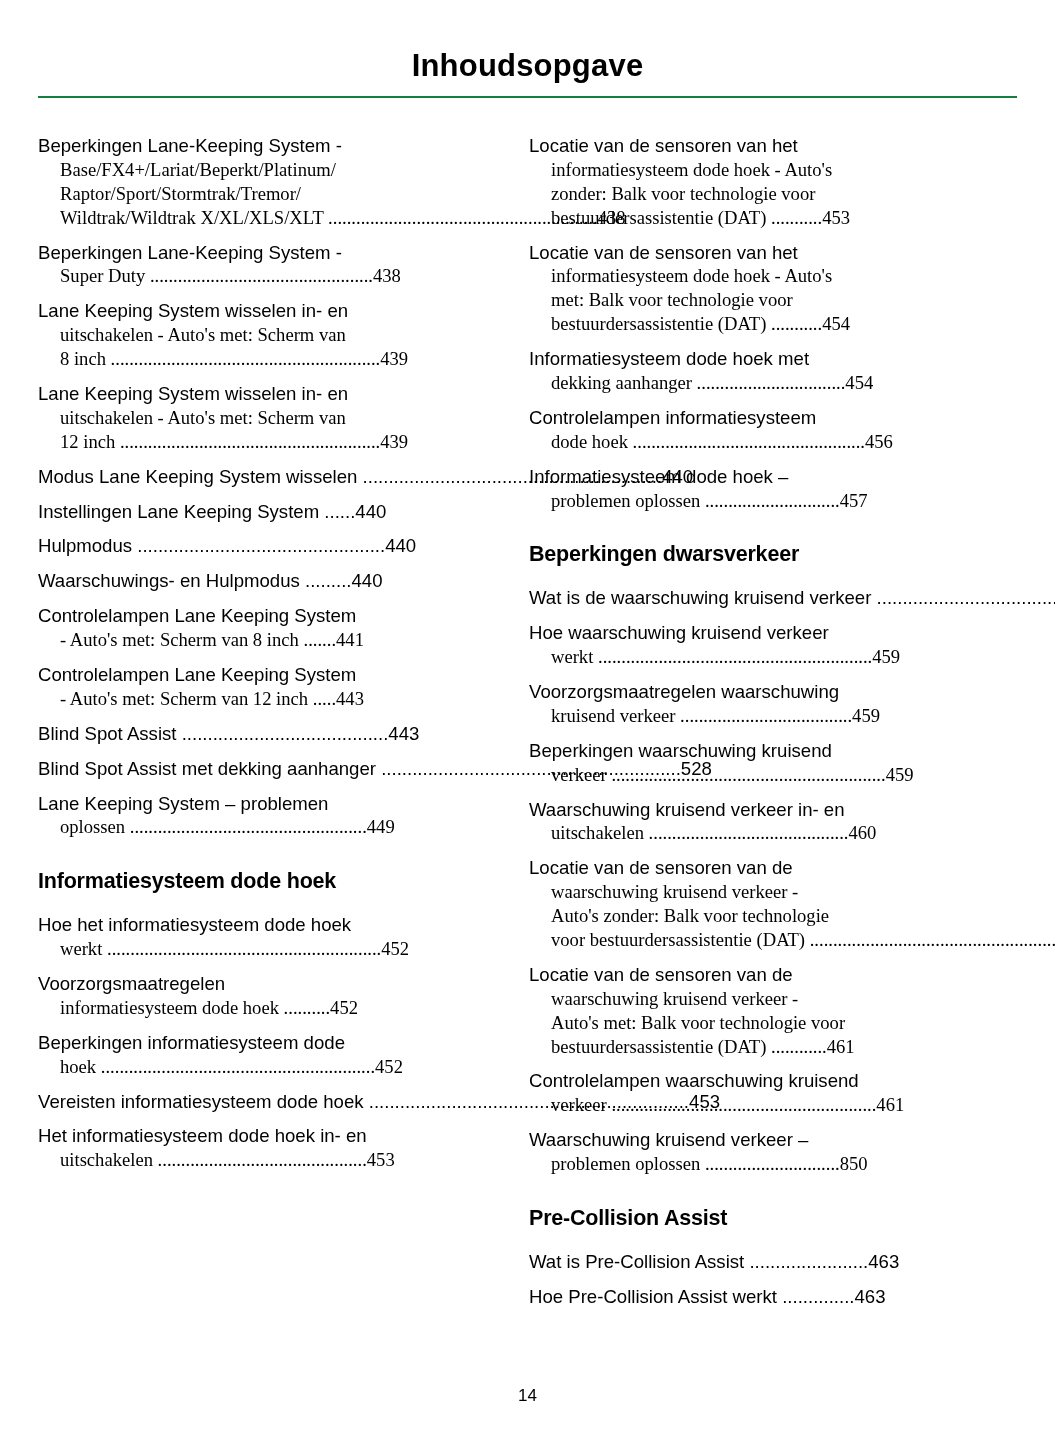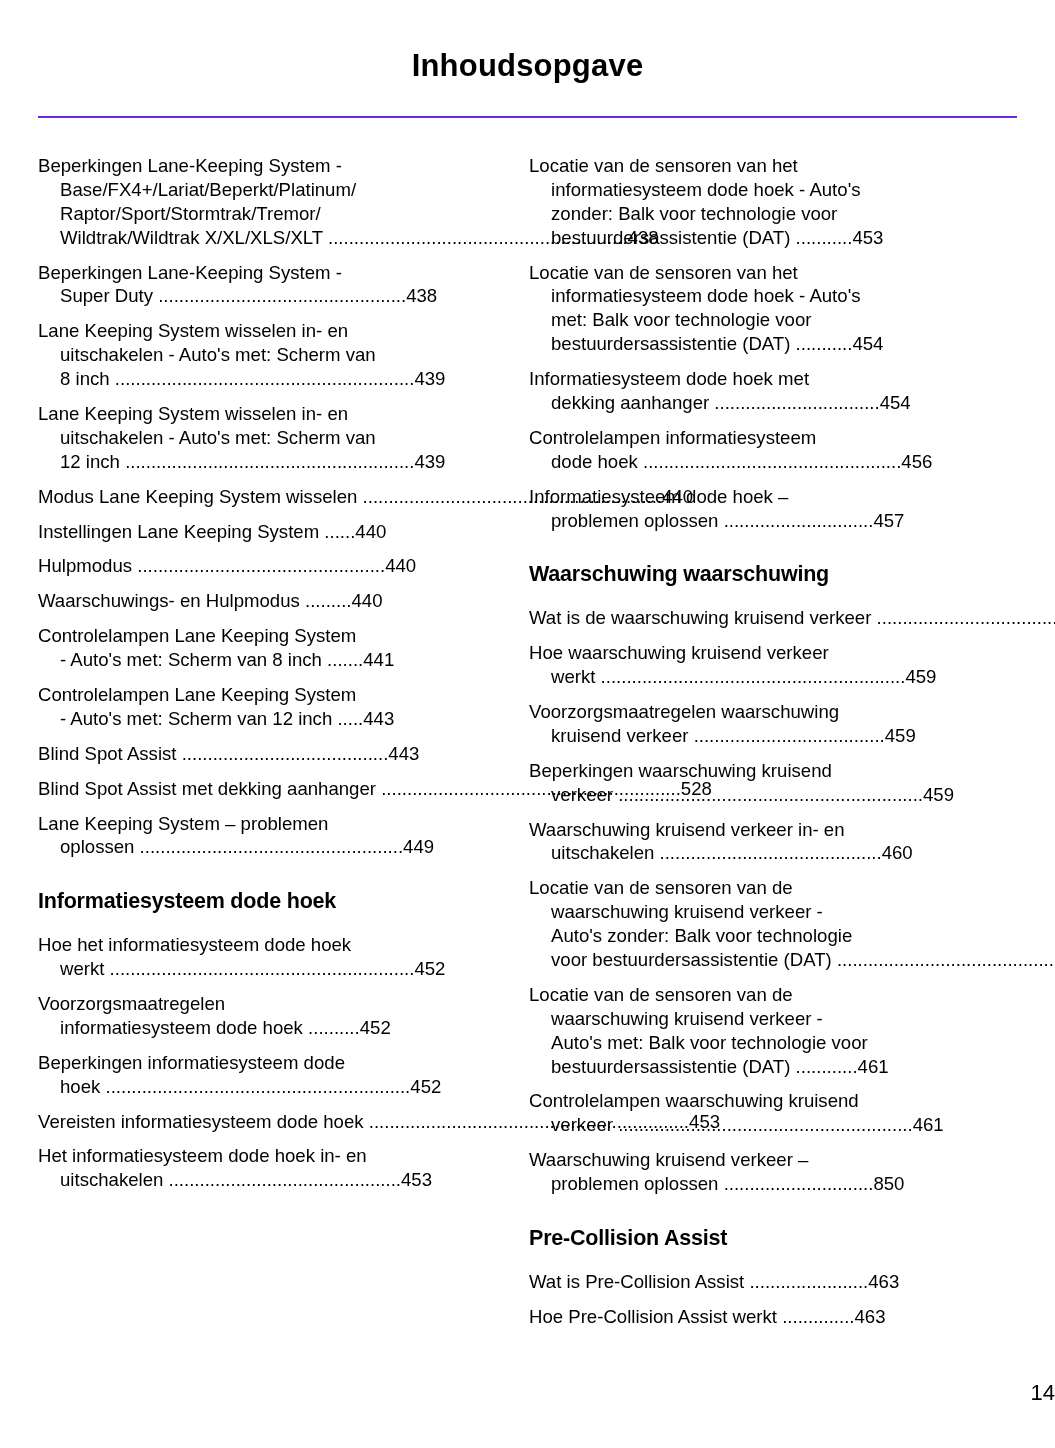--- a/index.html
+++ b/index.html
@@ -21,23 +21,23 @@
     box-sizing: border-box;
     padding: 0;
     position: relative;
   }
   .page-header {
     text-align: center;
     font-size: 31px;
     font-weight: bold;
     letter-spacing: 0.2px;
     padding-top: 48px;
-    padding-bottom: 32px;
+    padding-bottom: 12px;
     margin: 0 38px;
-    border-bottom: 2px solid #6d28d9;
+    border-bottom: 2px solid #15803d;
   }
   .columns {
     display: flex;
     gap: 36px;
     padding: 36px 38px 0 38px;
     box-sizing: border-box;
   }
   .col {
     width: 455px;
     flex: 0 0 455px;
@@ -55,31 +55,32 @@
     margin-bottom: 11px;
     position: relative;
   }
   .toc-entry .label {
     display: block;
   }
   .toc-entry .label .cont {
     display: block;
     padding-left: 22px;
     text-indent: 0;
+    font-family: Liberation Serif, serif;
   }
   .dotline {
     display: inline;
   }
   .page-footer {
     position: absolute;
     bottom: 42px;
     left: 0;
     width: 100%;
-    text-align: right;
-    font-size: 22px;
+    text-align: center;
+    font-size: 17px;
   }
   .ln { white-space: nowrap; }
 </style>
 </head>
 <body>
 
 <div class="page">
 
   <div class="page-header">Inhoudsopgave</div>
 
@@ -158,21 +159,21 @@
           <div class="toc-entry">
             <span class="label"><span class="ln">Informatiesysteem dode hoek met</span><span class="cont ln">dekking aanhanger <span class="dotline">................................</span><span>454</span></span></span>
           </div>
           <div class="toc-entry">
             <span class="label"><span class="ln">Controlelampen informatiesysteem</span><span class="cont ln">dode hoek <span class="dotline">..................................................</span><span>456</span></span></span>
           </div>
           <div class="toc-entry">
             <span class="label"><span class="ln">Informatiesysteem dode hoek –</span><span class="cont ln">problemen oplossen <span class="dotline">.............................</span><span>457</span></span></span>
           </div>
         </div>
-      <div class="section-title">Waarschuwing waarschuwing</div>
+      <div class="section-title">Beperkingen dwarsverkeer</div>
       <div id="right-ct-entries">
           <div class="toc-entry">
             <span class="label"><span class="ln">Wat is de waarschuwing kruisend verkeer <span class="dotline">...........................................................</span></span></span>
           </div>
           <div class="toc-entry">
             <span class="label"><span class="ln">Hoe waarschuwing kruisend verkeer</span><span class="cont ln">werkt <span class="dotline">...........................................................</span><span>459</span></span></span>
           </div>
           <div class="toc-entry">
             <span class="label"><span class="ln">Voorzorgsmaatregelen waarschuwing</span><span class="cont ln">kruisend verkeer <span class="dotline">.....................................</span><span>459</span></span></span>
           </div>

